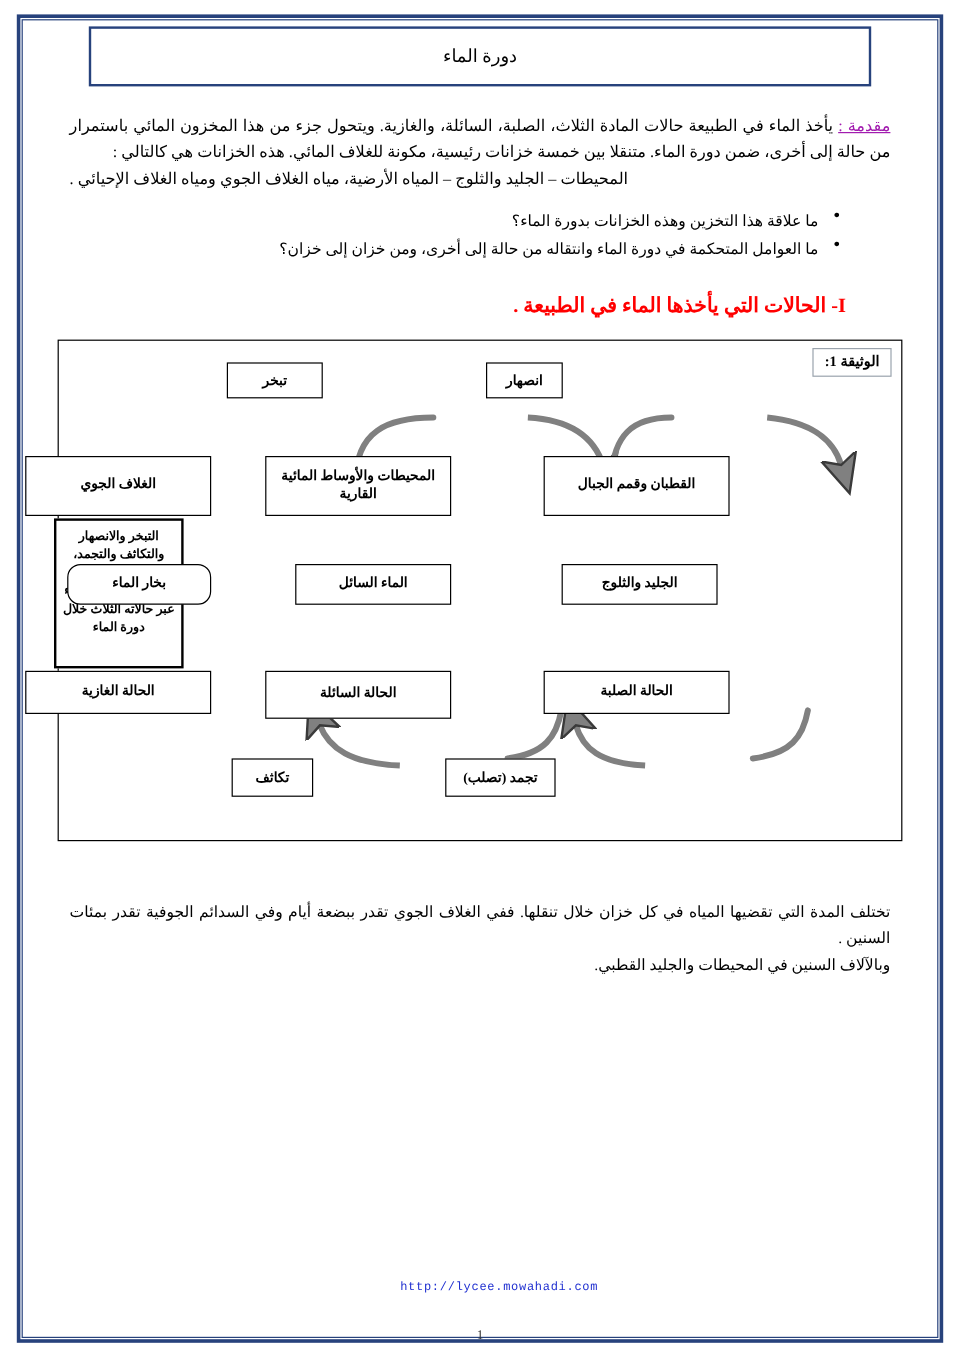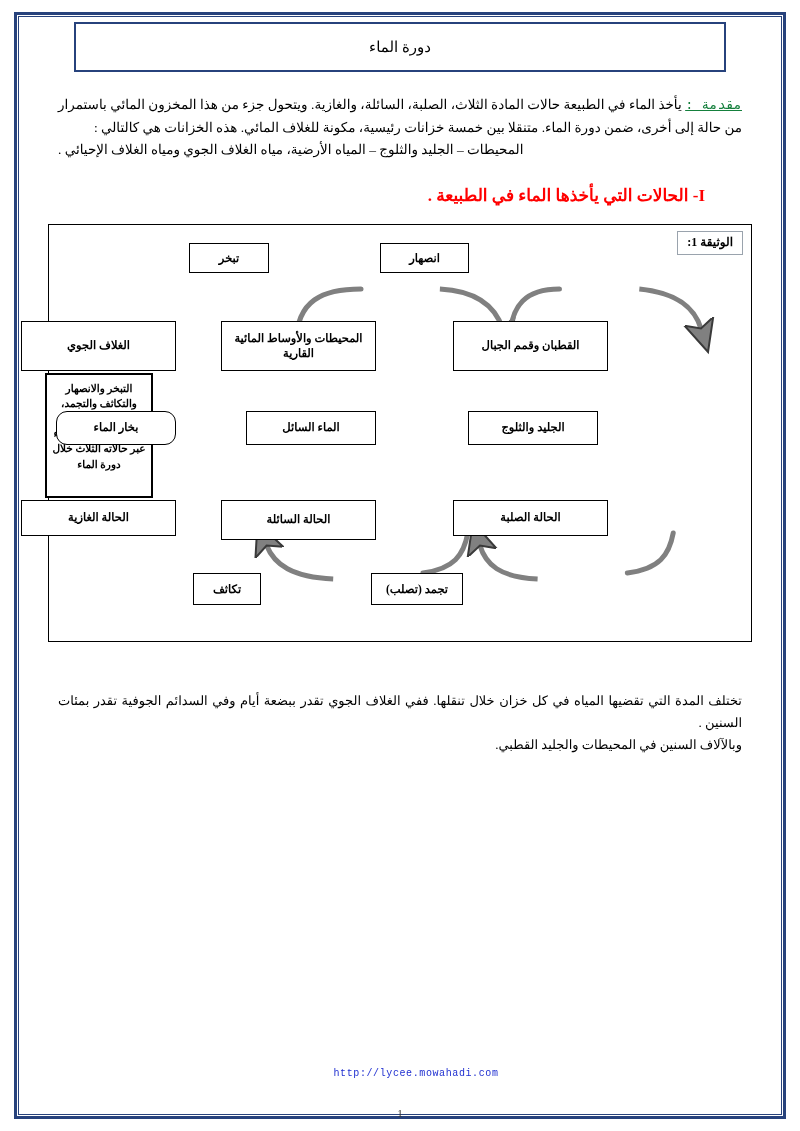--- a/index.html
+++ b/index.html
@@ -68,22 +68,21 @@
   
   .intro {
     margin: 22px 18px 0 18px;
     font-size: 13.5px;
     line-height: 1.62;
     text-align: justify;
     direction: rtl;
   }
   .intro .lead {
     text-decoration: underline;
-    color: #15803d;
-    font-family: Liberation Mono, monospace;
+    color: #a21caf;
   }
   .intro .line-reservoirs {
     display: block;
     text-align: left;
   }
 
   
   .questions {
     margin: 12px 60px 0 90px;
     font-size: 13px;
@@ -240,20 +239,24 @@
 
     <div class="title-box">
       <div class="title-text">دورة الماء</div>
     </div>
 
     <div class="intro">
       <span class="lead">مقدمة :</span><span> يأخذ الماء في الطبيعة حالات المادة الثلاث، الصلبة، السائلة، والغازية. ويتحول جزء من هذا المخزون المائي باستمرار من حالة إلى أخرى، ضمن دورة الماء. متنقلا بين خمسة خزانات رئيسية، مكونة للغلاف المائي. هذه الخزانات هي كالتالي :</span>
       <span class="line-reservoirs">المحيطات – الجليد والثلوج – المياه الأرضية، مياه الغلاف الجوي ومياه الغلاف الإحيائي .</span>
     </div>
 
+    <ul class="questions">
+      <li>ما علاقة هذا التخزين وهذه الخزانات بدورة الماء؟</li>
+      <li>ما العوامل المتحكمة في دورة الماء وانتقاله من حالة إلى أخرى، ومن خزان إلى خزان؟</li>
+    </ul>
 
     <div class="section-heading">
       <span class="sec-num">I-</span>
       <span>الحالات التي يأخذها الماء في الطبيعة .</span>
     </div>
 
 
     <div class="diagram-wrap">
 
       <div class="doc-label">الوثيقة 1:</div>
@@ -275,21 +278,21 @@
 
         <path d="M285,354 C244,352 226,340 218,320" fill="none" stroke="#808080" stroke-width="5" marker-end="url(#ah)"></path>
 
         <path d="M375,348 C406,344 416,330 420,308" fill="none" stroke="#808080" stroke-width="5" stroke-linecap="round"></path>
 
         <path d="M490,354 C452,352 438,340 432,320" fill="none" stroke="#808080" stroke-width="5" marker-end="url(#ah)"></path>
 
         <path d="M580,348 C612,344 622,330 626,308" fill="none" stroke="#808080" stroke-width="5" stroke-linecap="round"></path>
       </svg>
 
-      <div class="proc" style="right:282px; top:18px; width:89px; height:30px;">انصهار</div>
+      <div class="proc" style="right:282px; top:18px; width:64px; height:30px;">انصهار</div>
       <div class="proc" style="right:482px; top:18px; width:80px; height:30px;">تبخر</div>
 
       <div class="nbox" style="right:143px; top:96px; width:155px; height:50px;">القطبان وقمم الجبال</div>
       <div class="nbox" style="right:375px; top:96px; width:155px; height:50px;">المحيطات والأوساط المائية القارية</div>
       <div class="nbox" style="right:575px; top:96px; width:155px; height:50px;">الغلاف الجوي</div>
 
       <div class="sidebox" style="right:598px; top:148px; width:108px; height:125px;">التبخر والانصهار والتكاثف والتجمد، ظواهر فيزيائية، تتدخل في تحول الماء عبر حالاته الثلاث خلال دورة الماء</div>
 
       <div class="nbox" style="right:153px; top:186px; width:130px; height:34px;">الجليد والثلوج</div>
       <div class="nbox" style="right:375px; top:186px; width:130px; height:34px;">الماء السائل</div>

